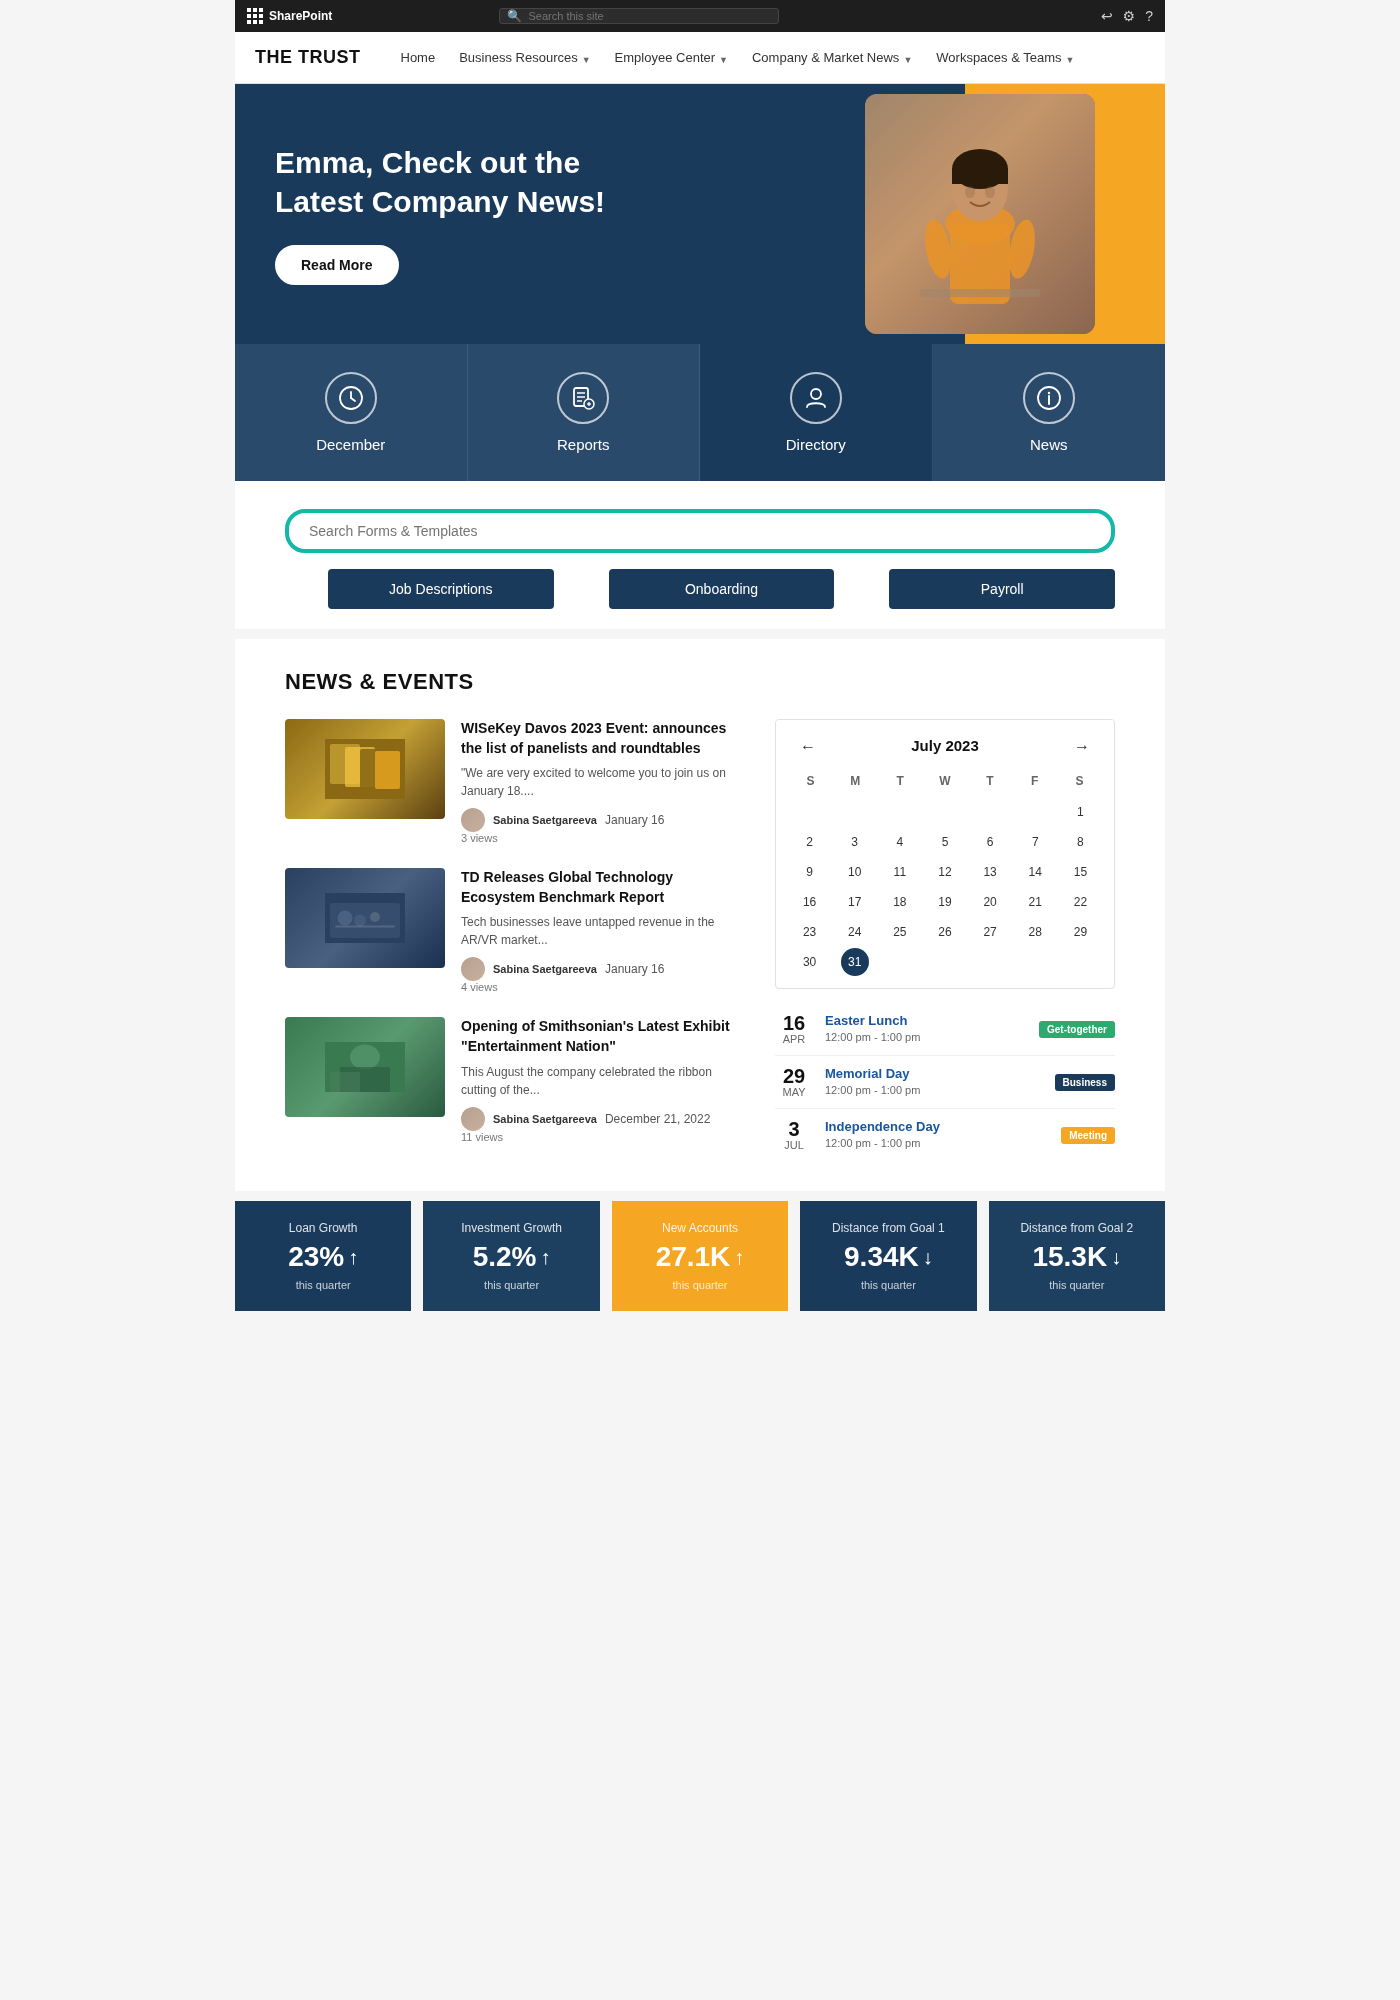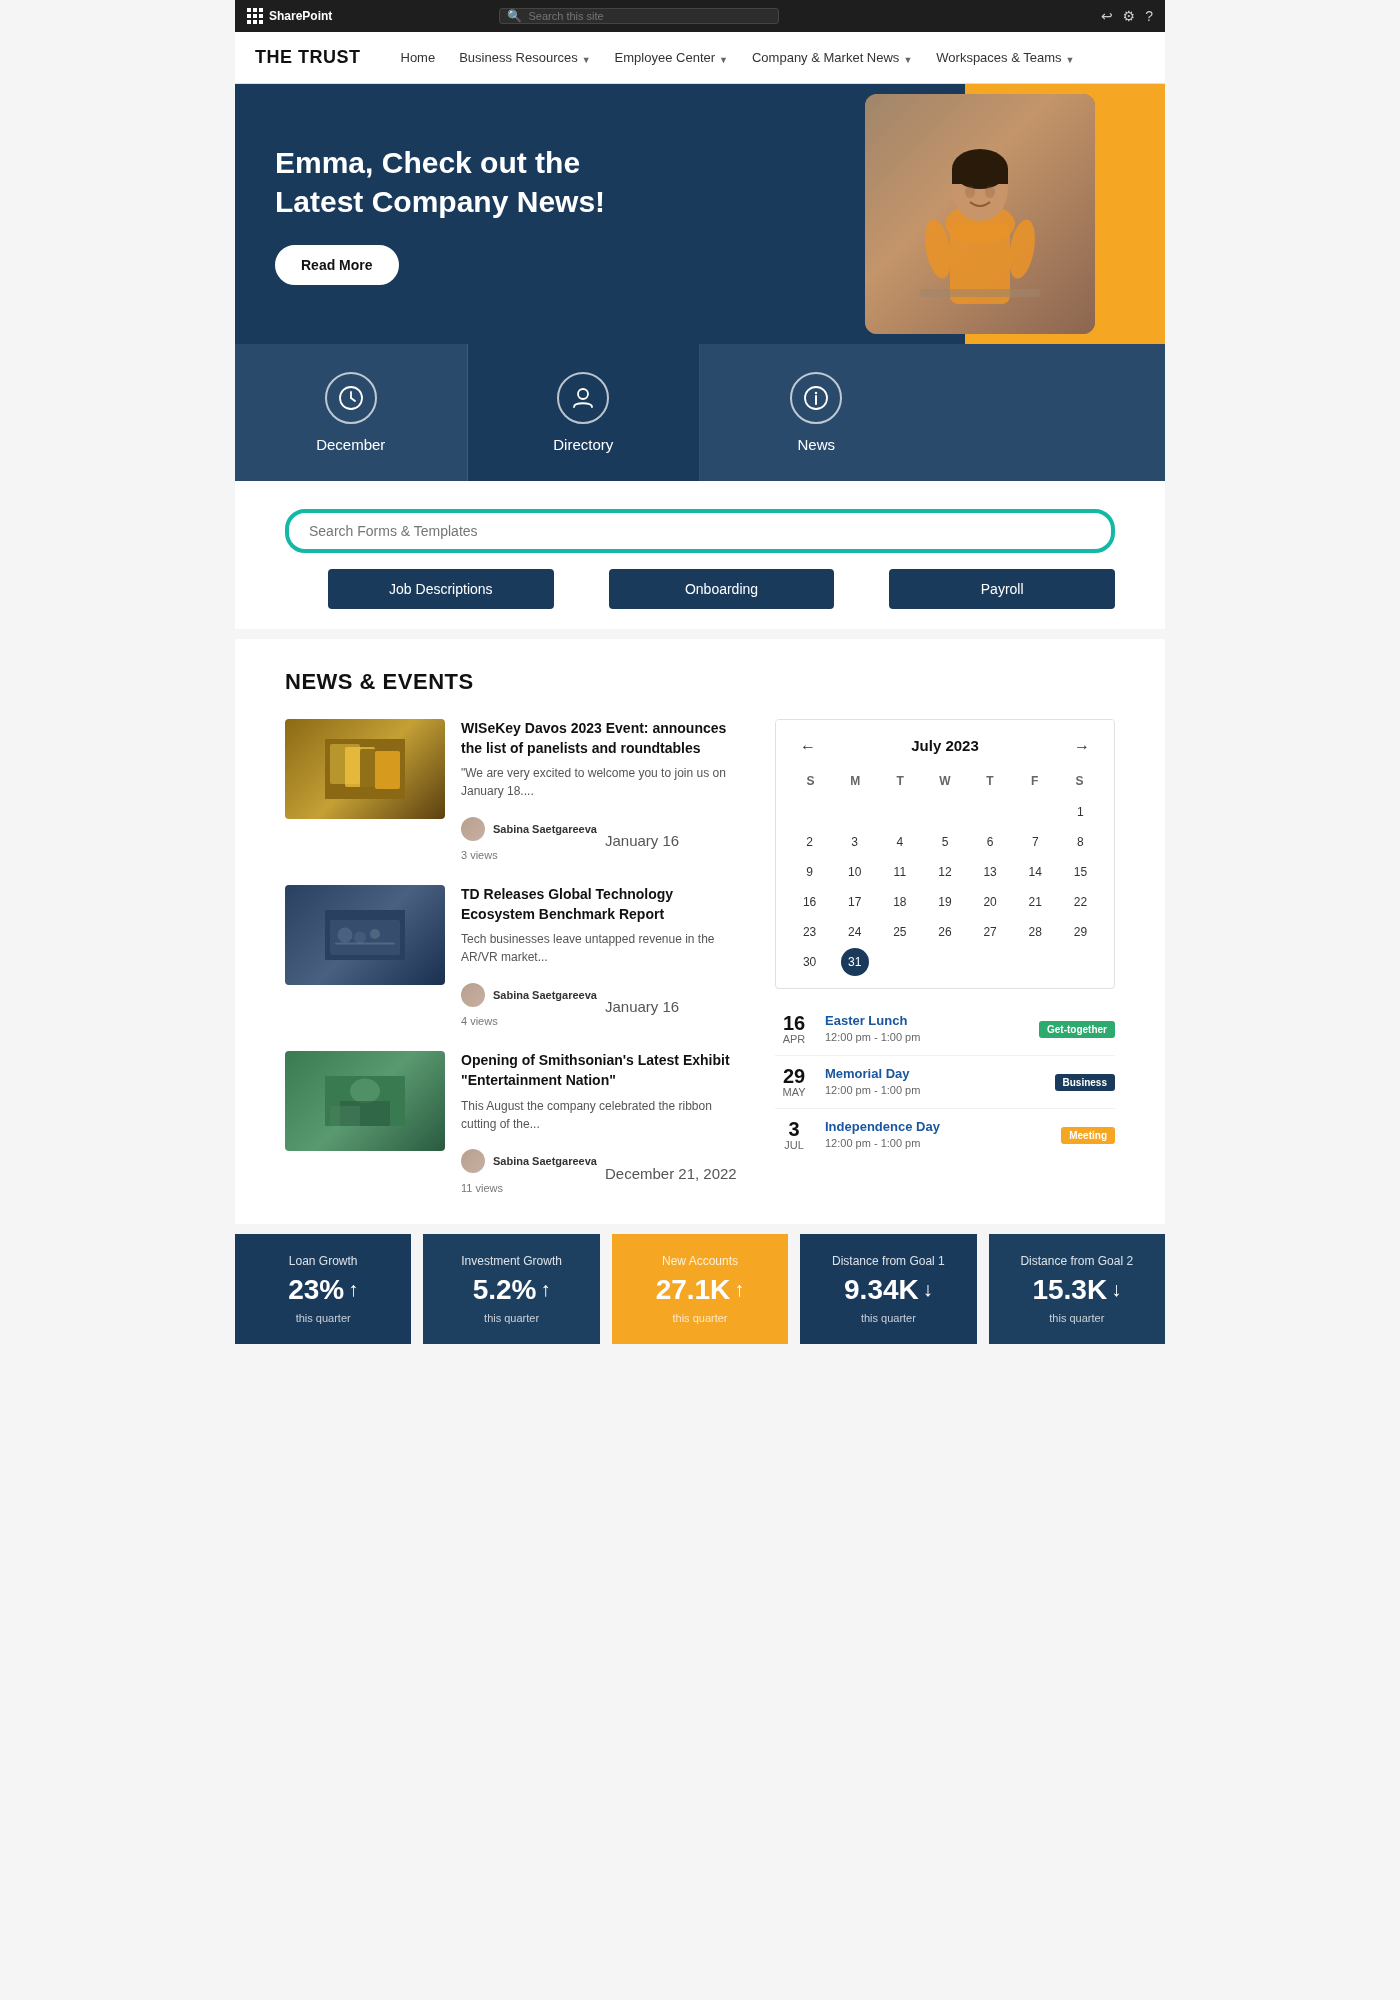--- a/index.html
+++ b/index.html
@@ -207,21 +207,21 @@
     .news-meta { display: flex; align-items: center; gap: 8px; }
     .news-avatar {
       width: 24px; height: 24px;
       border-radius: 50%;
       background: #ddd;
       overflow: hidden;
       flex-shrink: 0;
     }
     .avatar-inner { width: 100%; height: 100%; background: linear-gradient(135deg, #b8a090, #c8b0a0); }
     .news-author { font-size: 11px; color: #333; font-weight: 600; }
-    .news-date { font-size: 15px; color: #555; margin-top: 24px; }
+    .news-date { font-size: 12px; color: #555; }
     .news-views { font-size: 11px; color: #777; }
 
     
     .calendar-widget { border: 1px solid #e0e0e0; border-radius: 4px; overflow: hidden; }
     .calendar-header {
       display: flex;
       align-items: center;
       justify-content: space-between;
       padding: 12px 16px;
       background: #fff;
@@ -404,20 +404,34 @@
 <div class="quick-links">
   <div class="quick-link-item">
     <div class="quick-link-icon">
       <svg width="26" height="26" viewBox="0 0 26 26" fill="none" xmlns="http://www.w3.org/2000/svg">
         <circle cx="13" cy="13" r="11" stroke="white" stroke-width="1.8"></circle>
         <line x1="13" y1="7" x2="13" y2="13" stroke="white" stroke-width="1.8" stroke-linecap="round"></line>
         <line x1="13" y1="13" x2="17" y2="16" stroke="white" stroke-width="1.8" stroke-linecap="round"></line>
       </svg>
     </div>
     <span class="quick-link-label">December</span>
+  </div>
+  <div class="quick-link-item">
+    <div class="quick-link-icon">
+      <svg width="26" height="26" viewBox="0 0 26 26" fill="none" xmlns="http://www.w3.org/2000/svg">
+        <rect x="4" y="3" width="14" height="18" rx="2" stroke="white" stroke-width="1.8"></rect>
+        <line x1="7" y1="8" x2="15" y2="8" stroke="white" stroke-width="1.5"></line>
+        <line x1="7" y1="12" x2="15" y2="12" stroke="white" stroke-width="1.5"></line>
+        <line x1="7" y1="16" x2="12" y2="16" stroke="white" stroke-width="1.5"></line>
+        <circle cx="19" cy="19" r="5" fill="#2a4a6b" stroke="white" stroke-width="1.5"></circle>
+        <line x1="17" y1="19" x2="21" y2="19" stroke="white" stroke-width="1.3"></line>
+        <line x1="19" y1="17" x2="19" y2="21" stroke="white" stroke-width="1.3"></line>
+      </svg>
+    </div>
+    <span class="quick-link-label">Reports</span>
   </div>
   <div class="quick-link-item active">
     <div class="quick-link-icon">
       <svg width="26" height="26" viewBox="0 0 26 26" fill="none" xmlns="http://www.w3.org/2000/svg">
         <circle cx="13" cy="9" r="5" stroke="white" stroke-width="1.8"></circle>
         <path d="M4 22 C4 17 22 17 22 22" stroke="white" stroke-width="1.8" stroke-linecap="round"></path>
       </svg>
     </div>
     <span class="quick-link-label">Directory</span>
   </div>

